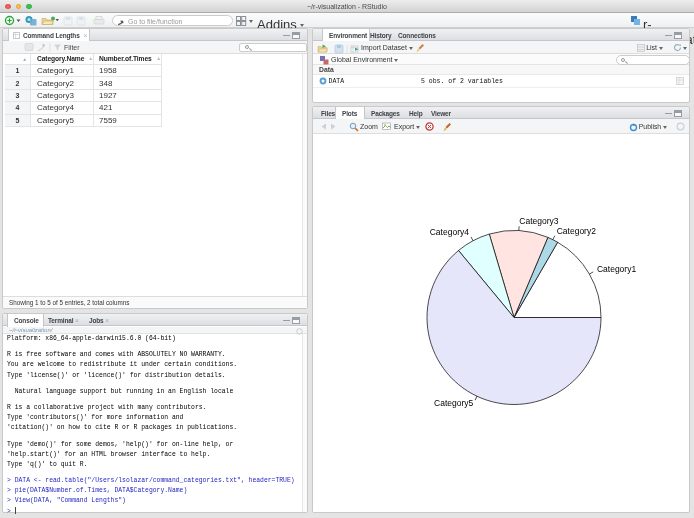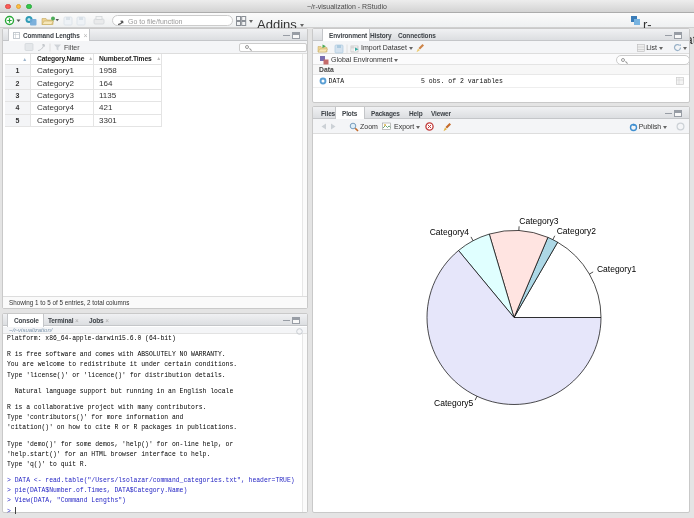--- a/index.html
+++ b/index.html
@@ -124,36 +124,36 @@
         <td class="hd" style="width:68px;padding-left:5px">Number.of.Times<span style="float:right;color:#bbb;font-size:5px">▲</span></td>
       </tr>
       <tr style="height:12.4px">
             <td class="rn">1</td>
             <td class="c1">Category1</td>
             <td class="c2">1958</td>
           </tr>
       <tr style="height:12.4px">
             <td class="rn">2</td>
             <td class="c1">Category2</td>
-            <td class="c2">164</td>
+            <td class="c2">348</td>
           </tr>
       <tr style="height:12.4px">
             <td class="rn">3</td>
             <td class="c1">Category3</td>
-            <td class="c2">1135</td>
+            <td class="c2">1927</td>
           </tr>
       <tr style="height:12.4px">
             <td class="rn">4</td>
             <td class="c1">Category4</td>
             <td class="c2">421</td>
           </tr>
       <tr style="height:12.4px">
             <td class="rn">5</td>
             <td class="c1">Category5</td>
-            <td class="c2">3301</td>
+            <td class="c2">7559</td>
           </tr>
     </tbody>
       </table>
   </div>
   <div class="abs" style="right:0;top:24.5px;width:5px;height:244px;background:#fbfbfb;border-left:1px solid #e7e7e7"></div>
   <div class="abs" style="left:0;bottom:0;width:304px;height:12.5px;border-top:1px solid #ddd;background:#fafafa">
     <span style="position:absolute;left:6px;top:2.5px;font-size:6.3px;color:#333">Showing 1 to 5 of 5 entries, 2 total columns</span>
   </div>
 </div>
 

